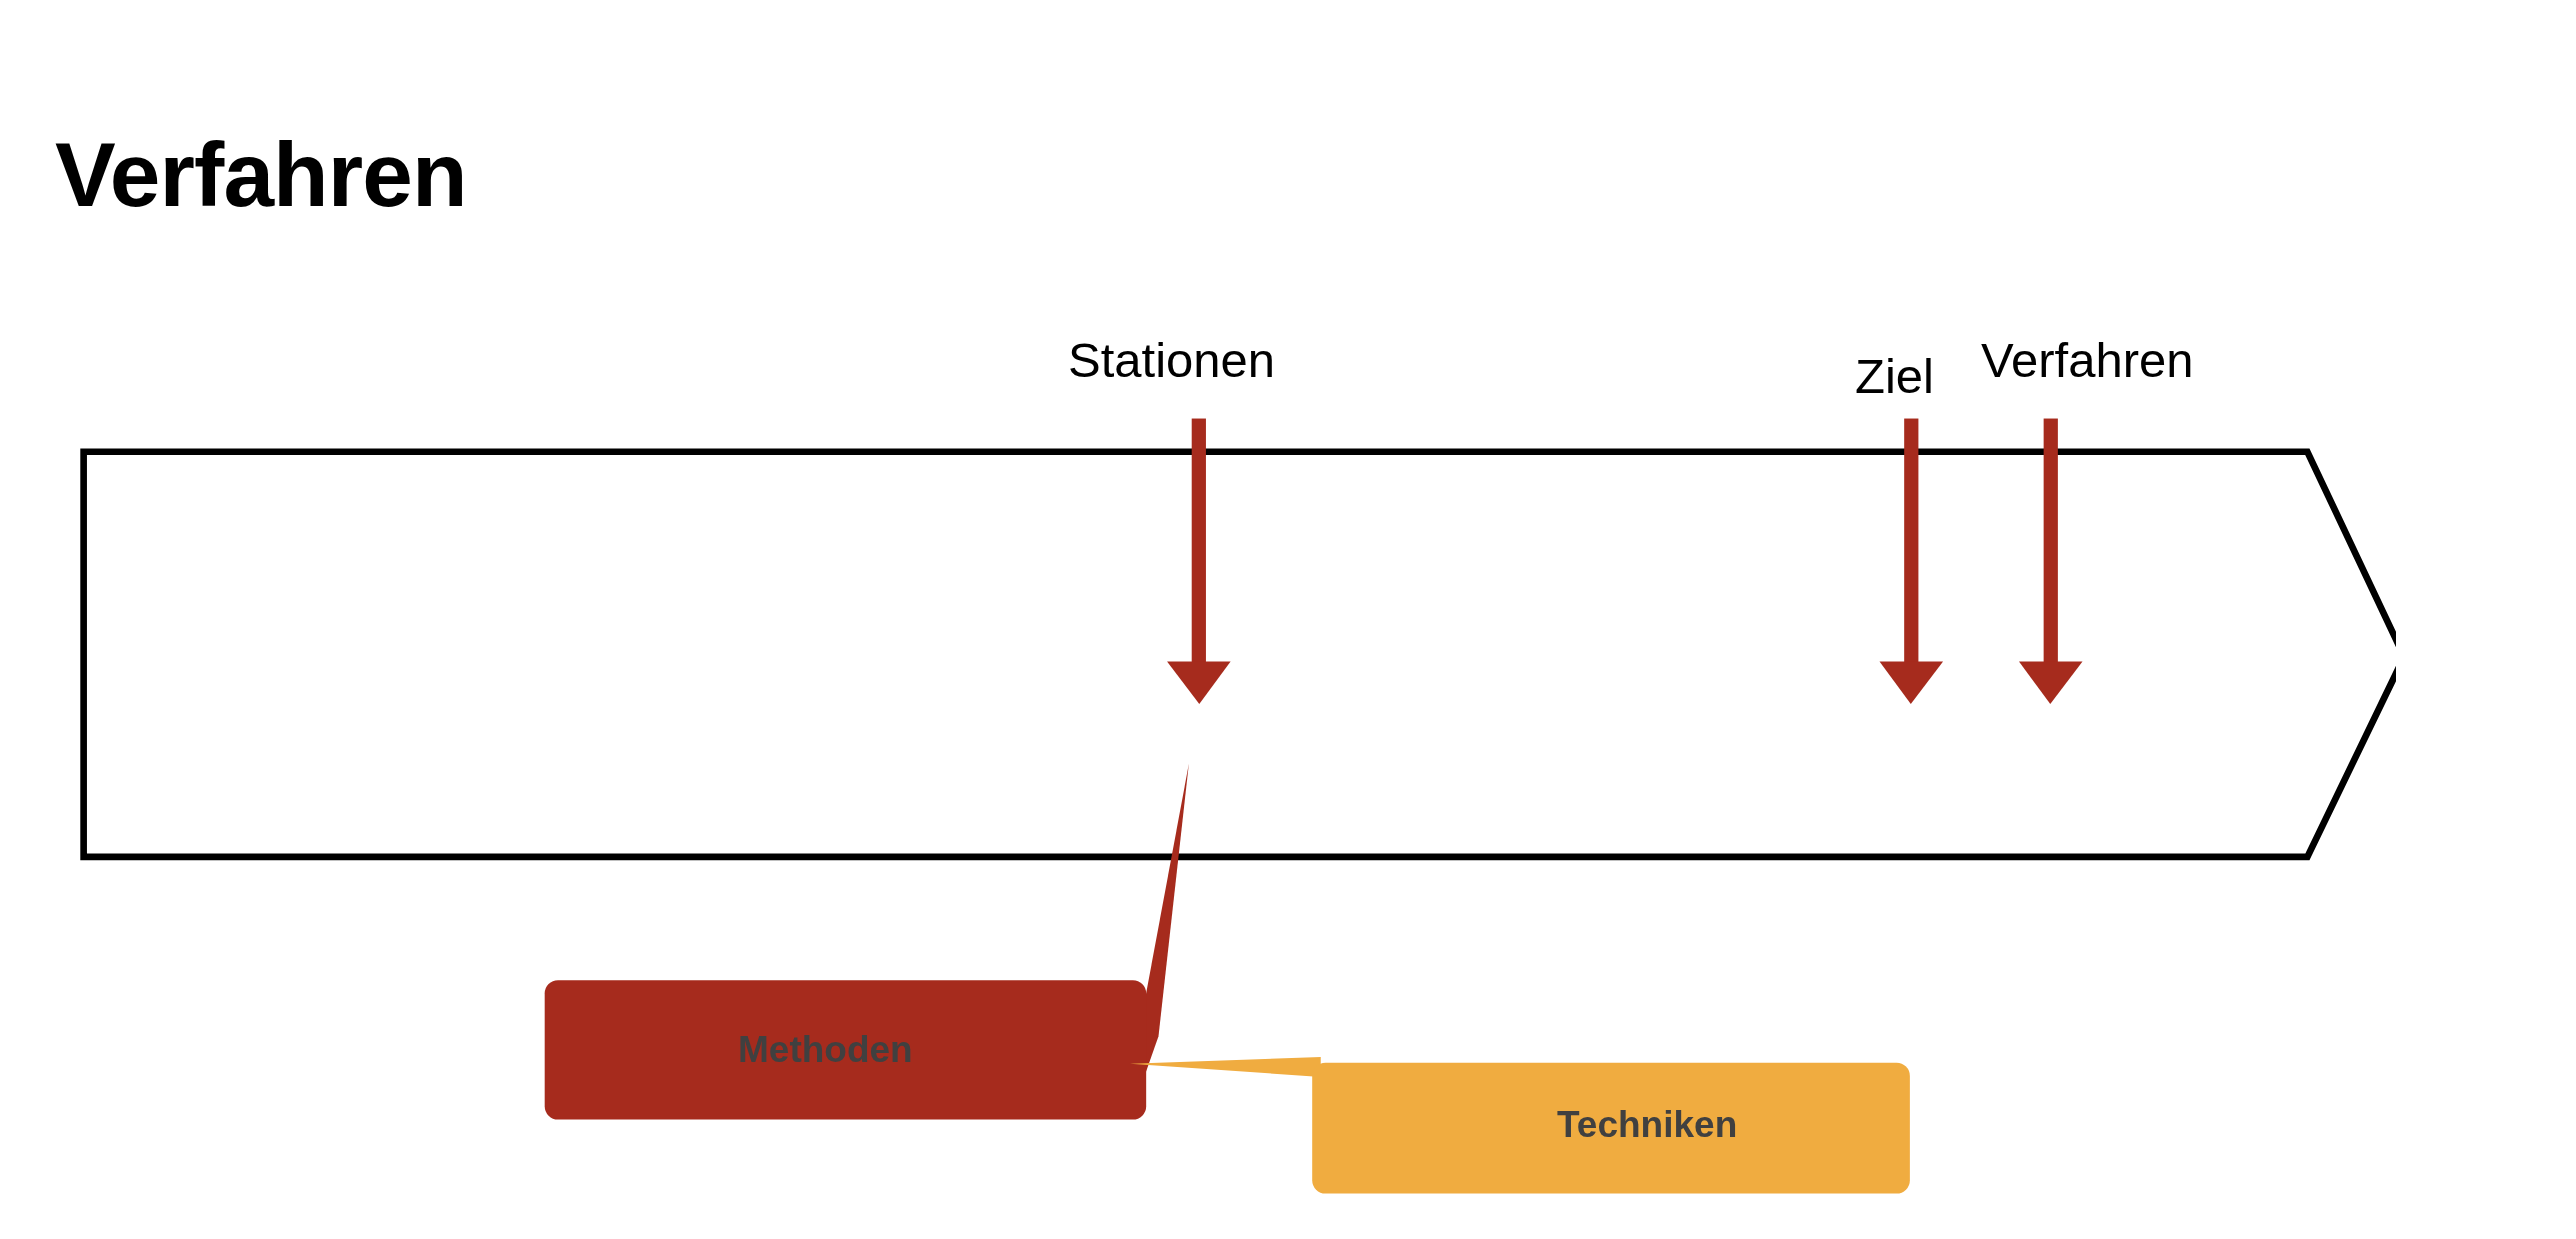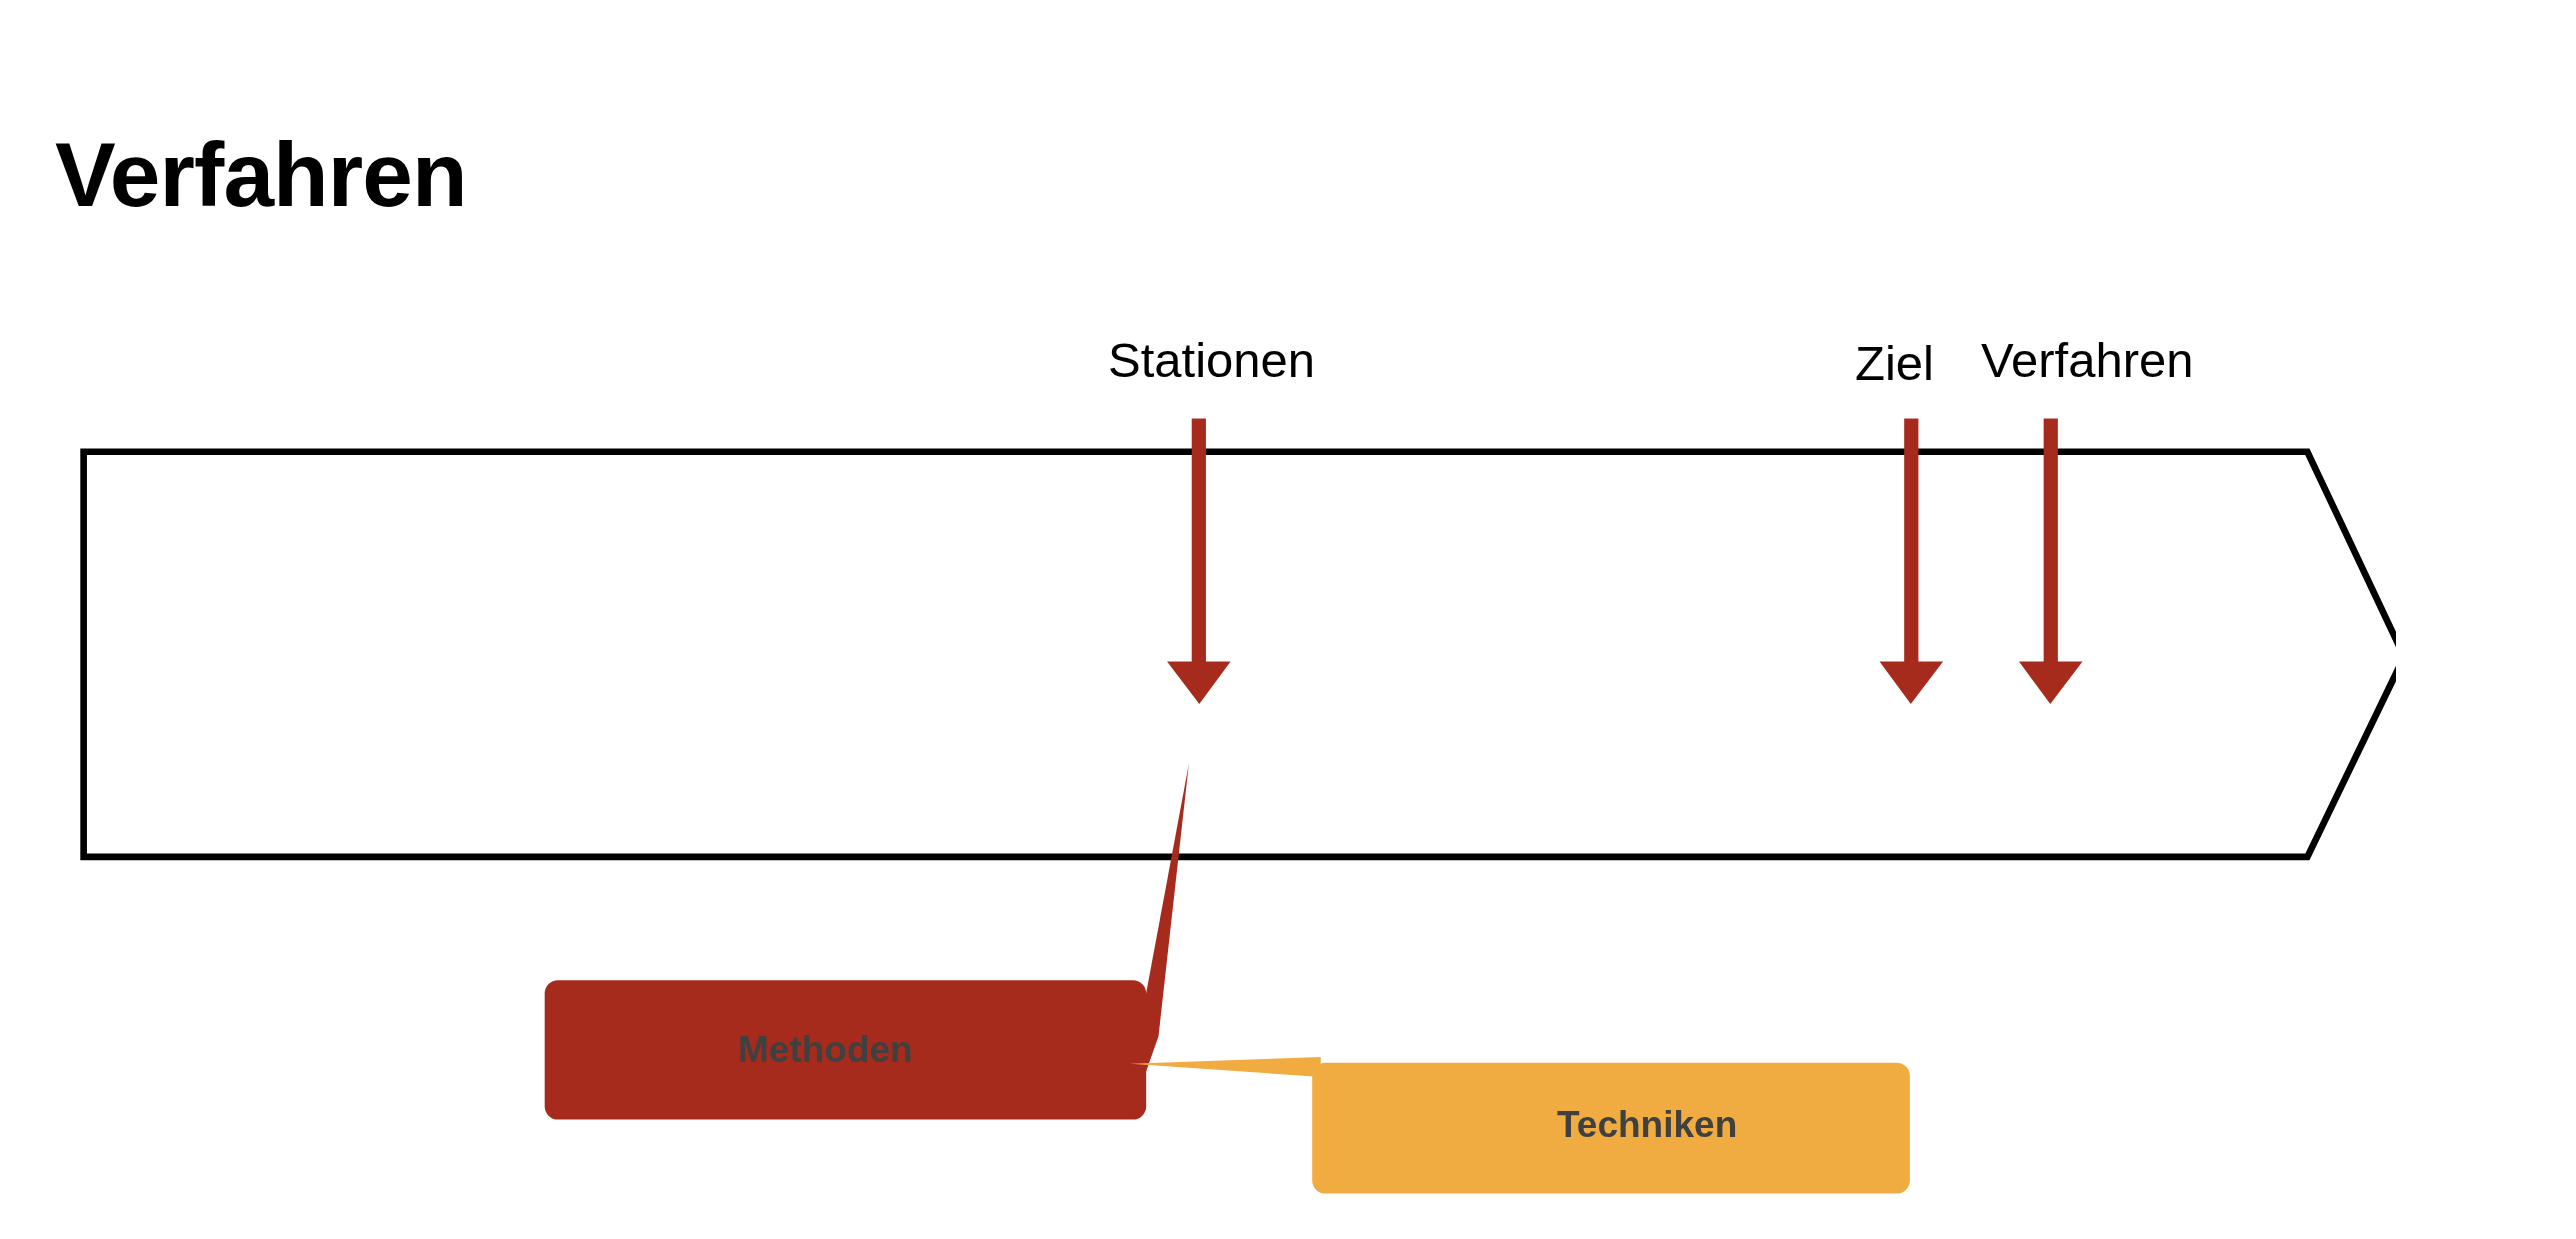--- a/index.html
+++ b/index.html
@@ -44,22 +44,22 @@
     font-size: 142px;
     font-weight: bold;
     color: #929292;
     letter-spacing: -0.9px;
   }
   .callout-label {
     font-size: 49px;
     font-weight: normal;
     color: #000000;
   }
-  #label-stationen { left: 1108px; top: 296px; }
-  #label-ziel      { left: 1855px; top: 299px; }
+  #label-stationen { left: 1068px; top: 296px; }
+  #label-ziel      { left: 1855px; top: 312px; }
   #label-ergebnis  { left: 1981px; top: 296px; }
   .box-label {
     font-size: 37px;
     font-weight: bold;
     color: #404040;
   }
   #label-methoden  { left: 738px;  top: 991px; }
   #label-techniken { left: 1557px; top: 1066px; }
 </style>
 </head>

